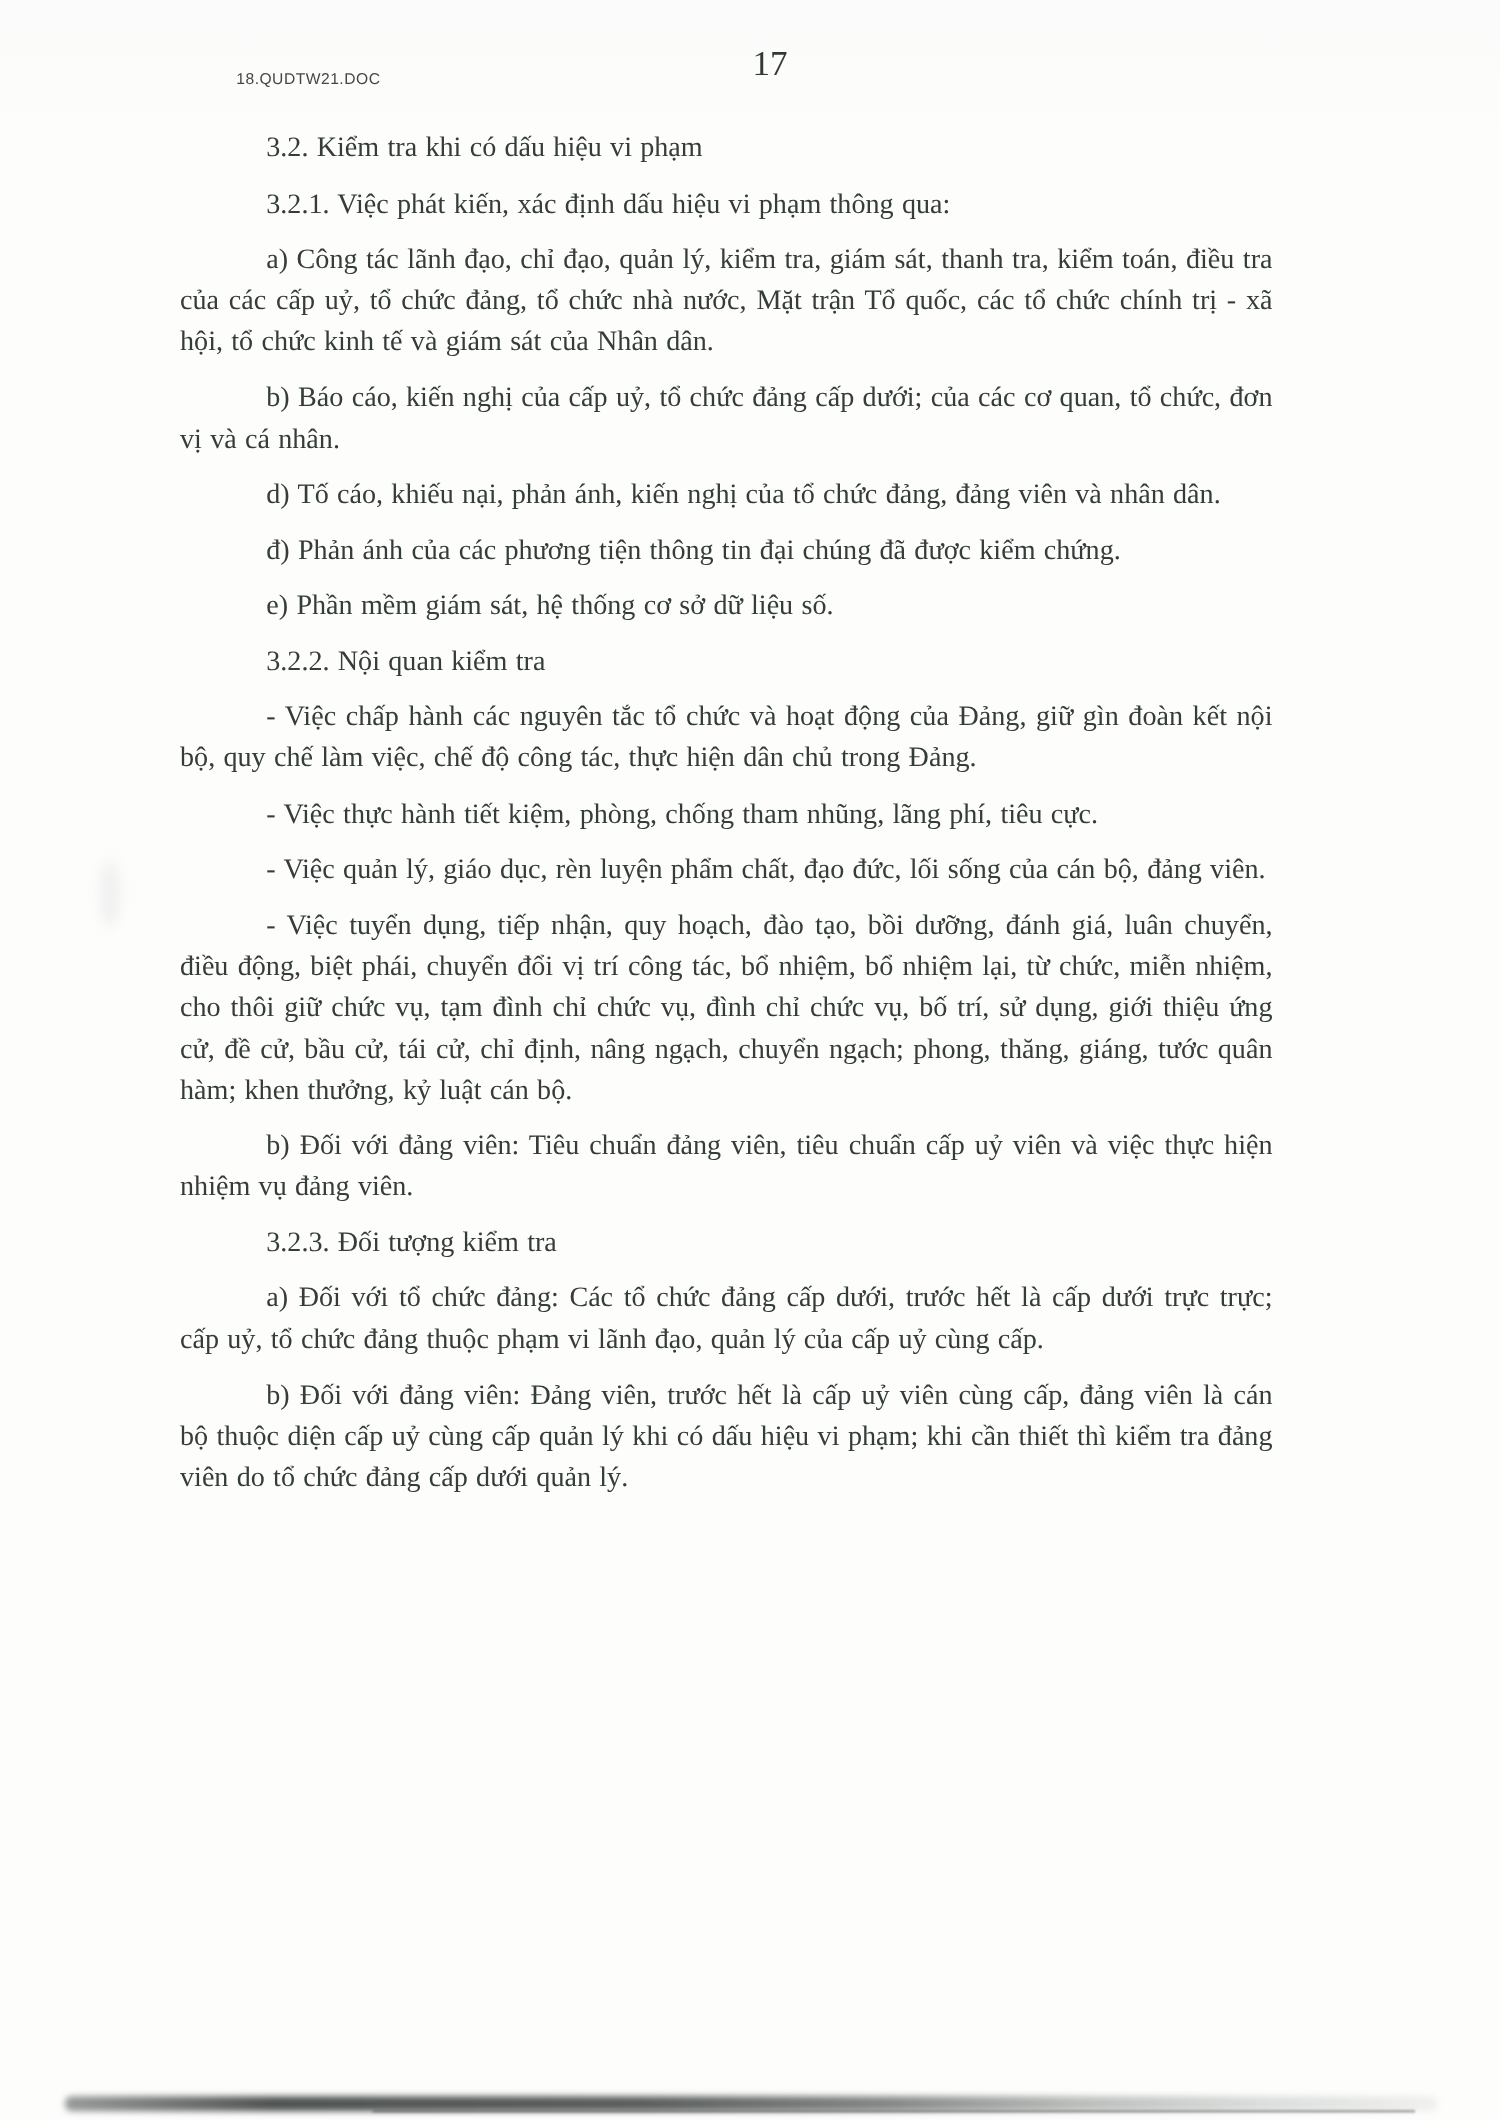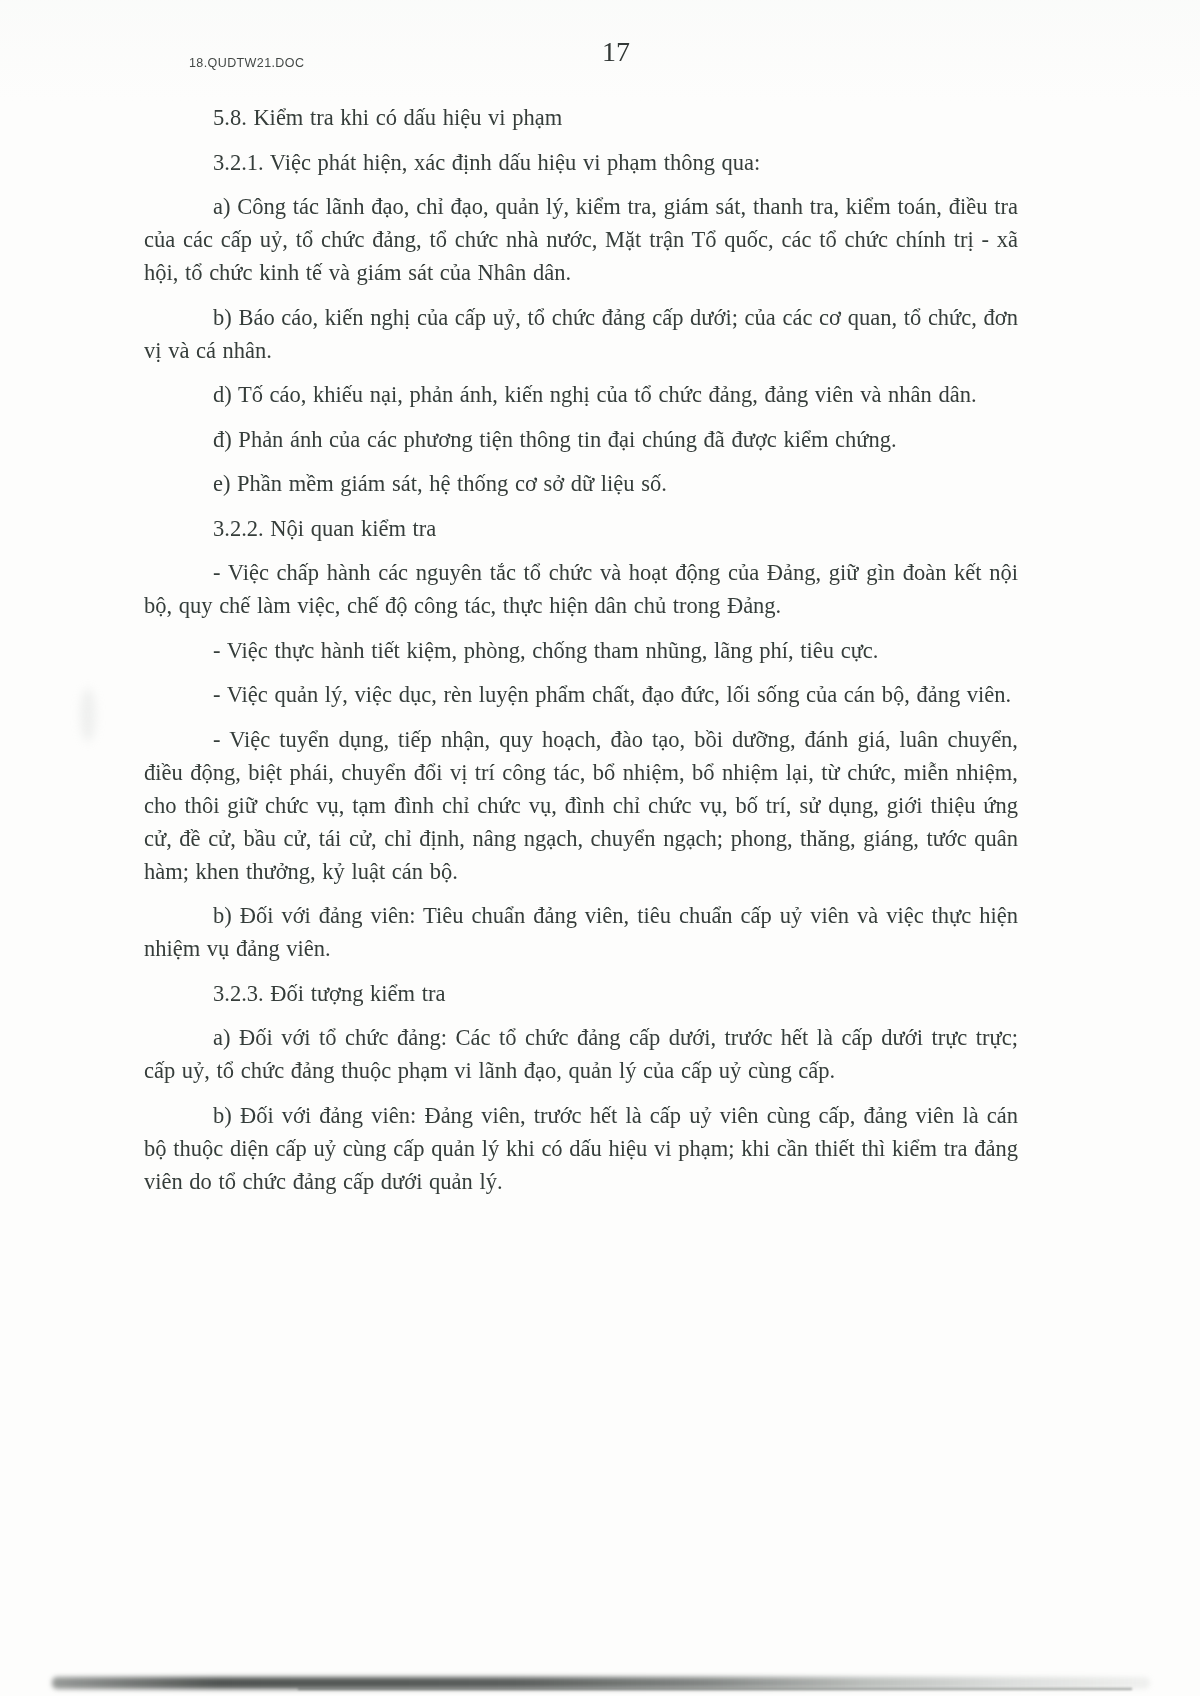--- a/index.html
+++ b/index.html
@@ -81,31 +81,31 @@
 </style>
 </head>
 <body>
 
 <div class="page">
 
   <span class="doc-code">18.QUDTW21.DOC</span>
   <span class="page-number">17</span>
 
   <div class="body-text">
-    <p>5.8. Kiểm tra khi có dấu hiệu vi phạm</p>
-    <p>3.2.1. Việc phát hiện, xác định dấu hiệu vi phạm thông qua:</p>
+    <p>3.2. Kiểm tra khi có dấu hiệu vi phạm</p>
+    <p>3.2.1. Việc phát kiến, xác định dấu hiệu vi phạm thông qua:</p>
     <p>a) Công tác lãnh đạo, chỉ đạo, quản lý, kiểm tra, giám sát, thanh tra, kiểm toán, điều tra của các cấp uỷ, tổ chức đảng, tổ chức nhà nước, Mặt trận Tổ quốc, các tổ chức chính trị - xã hội, tổ chức kinh tế và giám sát của Nhân dân.</p>
     <p>b) Báo cáo, kiến nghị của cấp uỷ, tổ chức đảng cấp dưới; của các cơ quan, tổ chức, đơn vị và cá nhân.</p>
     <p>d) Tố cáo, khiếu nại, phản ánh, kiến nghị của tổ chức đảng, đảng viên và nhân dân.</p>
     <p>đ) Phản ánh của các phương tiện thông tin đại chúng đã được kiểm chứng.</p>
     <p>e) Phần mềm giám sát, hệ thống cơ sở dữ liệu số.</p>
     <p>3.2.2. Nội quan kiểm tra</p>
     <p>- Việc chấp hành các nguyên tắc tổ chức và hoạt động của Đảng, giữ gìn đoàn kết nội bộ, quy chế làm việc, chế độ công tác, thực hiện dân chủ trong Đảng.</p>
     <p>- Việc thực hành tiết kiệm, phòng, chống tham nhũng, lãng phí, tiêu cực.</p>
-    <p>- Việc quản lý, việc dục, rèn luyện phẩm chất, đạo đức, lối sống của cán bộ, đảng viên.</p>
+    <p>- Việc quản lý, giáo dục, rèn luyện phẩm chất, đạo đức, lối sống của cán bộ, đảng viên.</p>
     <p>- Việc tuyển dụng, tiếp nhận, quy hoạch, đào tạo, bồi dưỡng, đánh giá, luân chuyển, điều động, biệt phái, chuyển đổi vị trí công tác, bổ nhiệm, bổ nhiệm lại, từ chức, miễn nhiệm, cho thôi giữ chức vụ, tạm đình chỉ chức vụ, đình chỉ chức vụ, bố trí, sử dụng, giới thiệu ứng cử, đề cử, bầu cử, tái cử, chỉ định, nâng ngạch, chuyển ngạch; phong, thăng, giáng, tước quân hàm; khen thưởng, kỷ luật cán bộ.</p>
     <p>b) Đối với đảng viên: Tiêu chuẩn đảng viên, tiêu chuẩn cấp uỷ viên và việc thực hiện nhiệm vụ đảng viên.</p>
     <p>3.2.3. Đối tượng kiểm tra</p>
     <p>a) Đối với tổ chức đảng: Các tổ chức đảng cấp dưới, trước hết là cấp dưới trực trực; cấp uỷ, tổ chức đảng thuộc phạm vi lãnh đạo, quản lý của cấp uỷ cùng cấp.</p>
     <p>b) Đối với đảng viên: Đảng viên, trước hết là cấp uỷ viên cùng cấp, đảng viên là cán bộ thuộc diện cấp uỷ cùng cấp quản lý khi có dấu hiệu vi phạm; khi cần thiết thì kiểm tra đảng viên do tổ chức đảng cấp dưới quản lý.</p>
   </div>
 
   <div class="artifact-smudge"></div>
   <div class="artifact-band"></div>
   <div class="artifact-line"></div>

